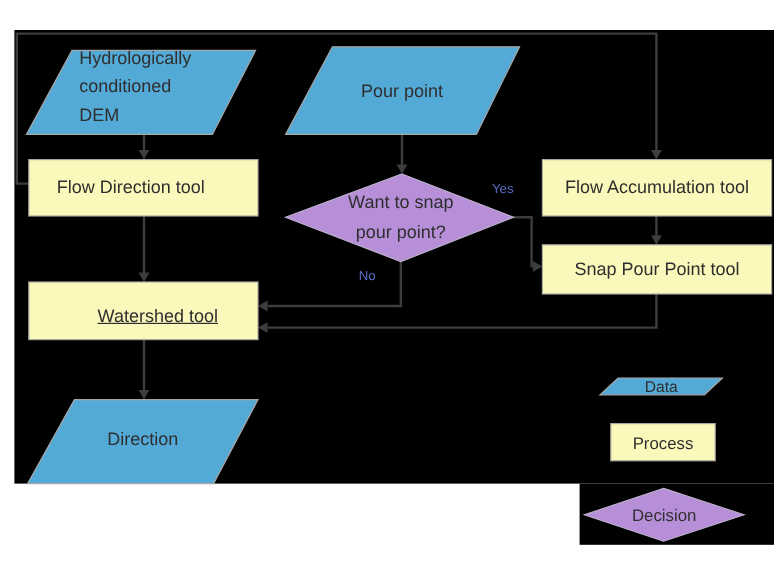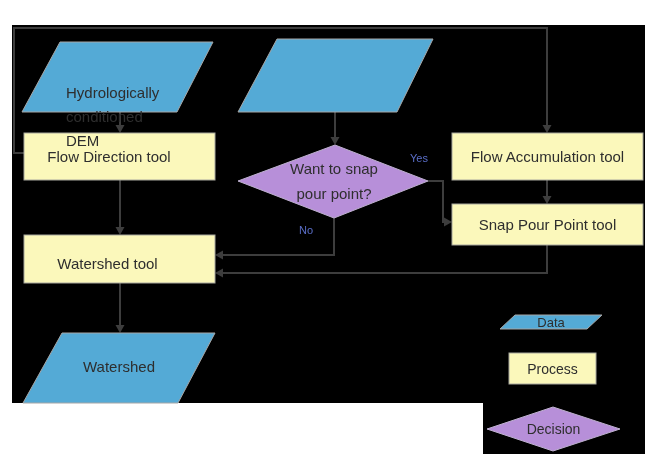--- a/index.html
+++ b/index.html
@@ -6,21 +6,21 @@
   #stage {
     position:relative; width:650px; height:471px; background:#ffffff;
     font-family:"Liberation Sans", sans-serif; overflow:hidden;
   }
   #chart-svg { position:absolute; left:0; top:0; }
   .node-label {
     position:absolute; display:flex; align-items:center; justify-content:center;
     font-size:15px; color:#2e2e2e; text-align:center; white-space:pre-line;
     line-height:24px; pointer-events:none;
   }
-  .dem-align { justify-content:flex-start; text-align:left; line-height:24px;margin-top:44px; }
+  .dem-align { justify-content:flex-start; text-align:left; line-height:24px; }
   .branch-label {
     position:absolute; font-size:11px; color:#5a6ec8; 
     pointer-events:none; line-height:13px;
   }
   .legend-label {
     position:absolute; display:flex; align-items:center; justify-content:center;
     color:#2e2e2e; text-align:center; pointer-events:none;
   }
 </style>
 </head>
@@ -70,33 +70,34 @@
 
     <polygon points="515,315 602,315 587,329 500,329" fill="#54aad6" stroke="#a6a6a6" stroke-width="1"></polygon>
     <rect x="509" y="353" width="87" height="31" fill="#fbf8bb" stroke="#a8a89e" stroke-width="1"></rect>
     <polygon points="553,407 620,429 553,451 487,429" fill="#b78fd9" stroke="#bdb0ce" stroke-width="1"></polygon>
   </svg>
 
   <div class="node-label dem-align" style="left:66px; top:35px; width:132px; height:76px;">Hydrologically
 conditioned
 DEM</div>
 
+  <div class="node-label" style="left:260px; top:63px; width:150px; height:28px;">Pour point</div>
 
   <div class="node-label" style="left:24px; top:133px; width:170px; height:47px;">Flow Direction tool</div>
 
   <div class="node-label" style="left:452px; top:133px; width:191px; height:47px;">Flow Accumulation tool</div>
 
   <div class="node-label" style="left:258px; top:153px; width:152px; height:56px; line-height:25px;">Want to snap
 pour point?</div>
 
   <div class="node-label" style="left:452px; top:204px; width:191px; height:41px;border-radius:11px;">Snap Pour Point tool</div>
 
-  <div class="node-label" style="left:12px; top:235px; width:191px; height:57px;">Watershed tool</div>
+  <div class="node-label" style="left:36px; top:235px; width:191px; height:57px;text-decoration:underline;">Watershed tool</div>
 
-  <div class="node-label" style="left:44px; top:353px; width:150px; height:28px;">Watershed</div>
+  <div class="node-label" style="left:44px; top:353px; width:150px; height:28px;">Direction</div>
 
   <div class="branch-label" style="left:410px; top:152px; width:34px;">Yes</div>
   <div class="branch-label" style="left:299px; top:224px; width:32px;">No</div>
 
   <div class="legend-label" style="left:509px; top:353px; width:87px; height:31px; font-size:14px;">Process</div>
   <div class="legend-label" style="left:500px; top:314px; width:102px; height:16px; font-size:13px;">Data</div>
   <div class="legend-label" style="left:487px; top:415px; width:133px; height:28px; font-size:14px;">Decision</div>
 
 </div>
 

